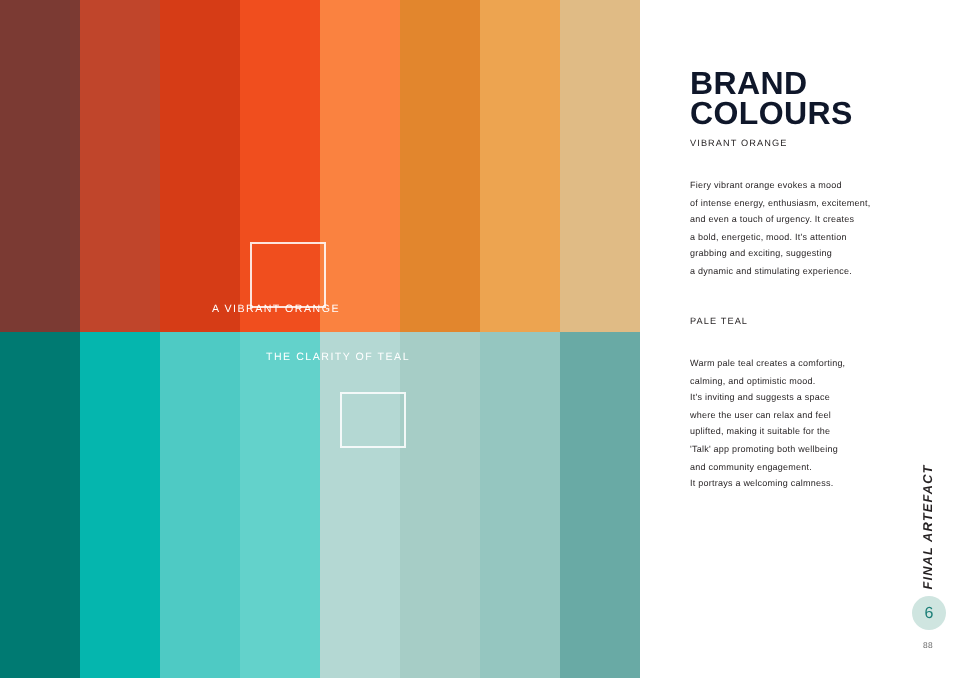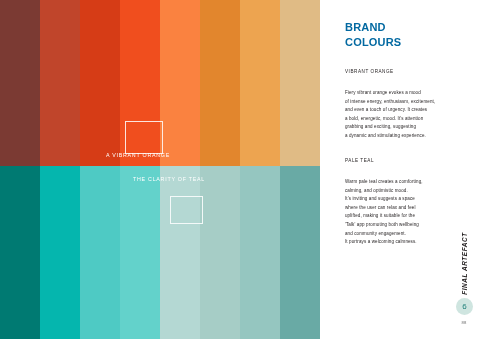--- a/index.html
+++ b/index.html
@@ -82,28 +82,28 @@
   
   #text-column {
     position: absolute;
     left: 345px;
     top: 0;
     width: 105px;
     height: 339px;
   }
   #brand-title {
     position: absolute;
-    top: 20px;
-    left: 0;
-    margin: 0;
-    font-size: 11px;
+    top: 36px;
+    left: 0;
+    margin: 0;
+    font-size: 16px;
     line-height: 14.5px;
     font-weight: 700;
     letter-spacing: 0.2px;
-    color: #0369a1;
+    color: #0f172a;
     white-space: pre-line;
   }
   .section-heading {
     position: absolute;
     left: 0;
     margin: 0;
     font-size: 4.6px;
     font-weight: 400;
     letter-spacing: 0.55px;
     color: #231f20;

